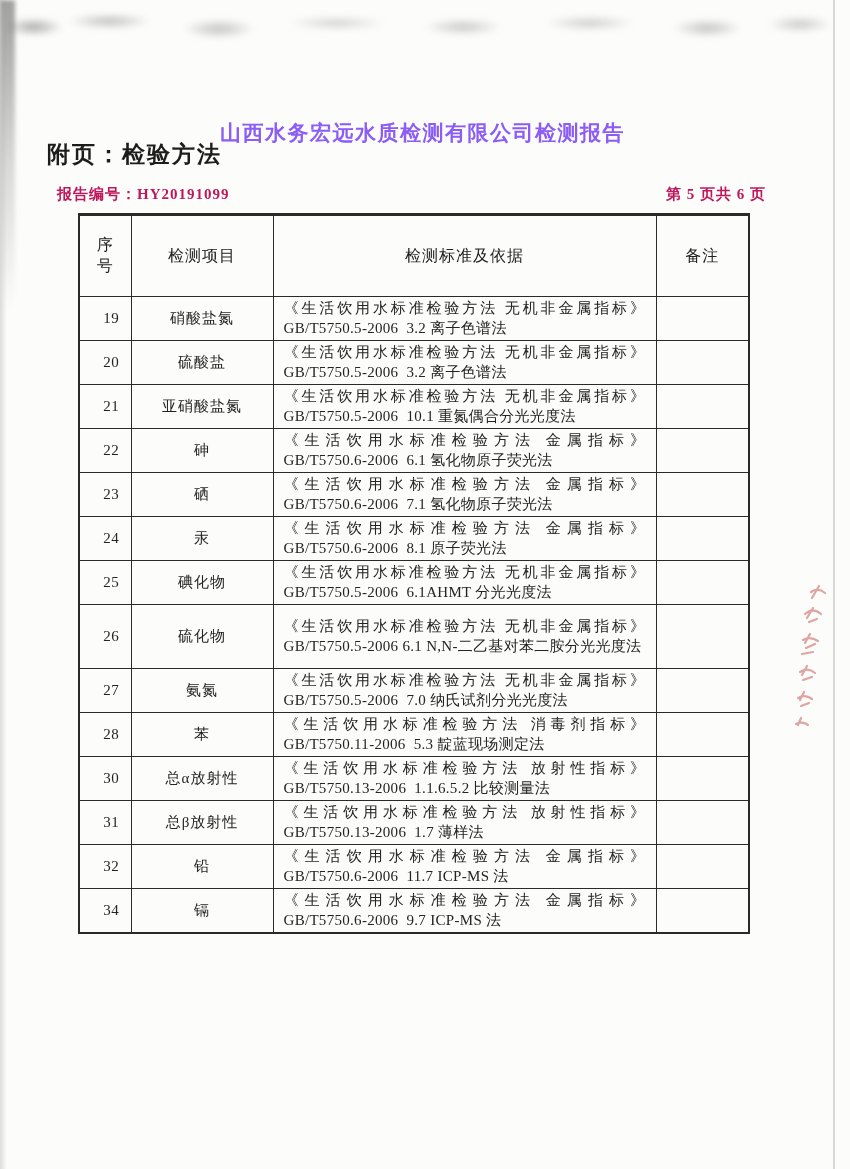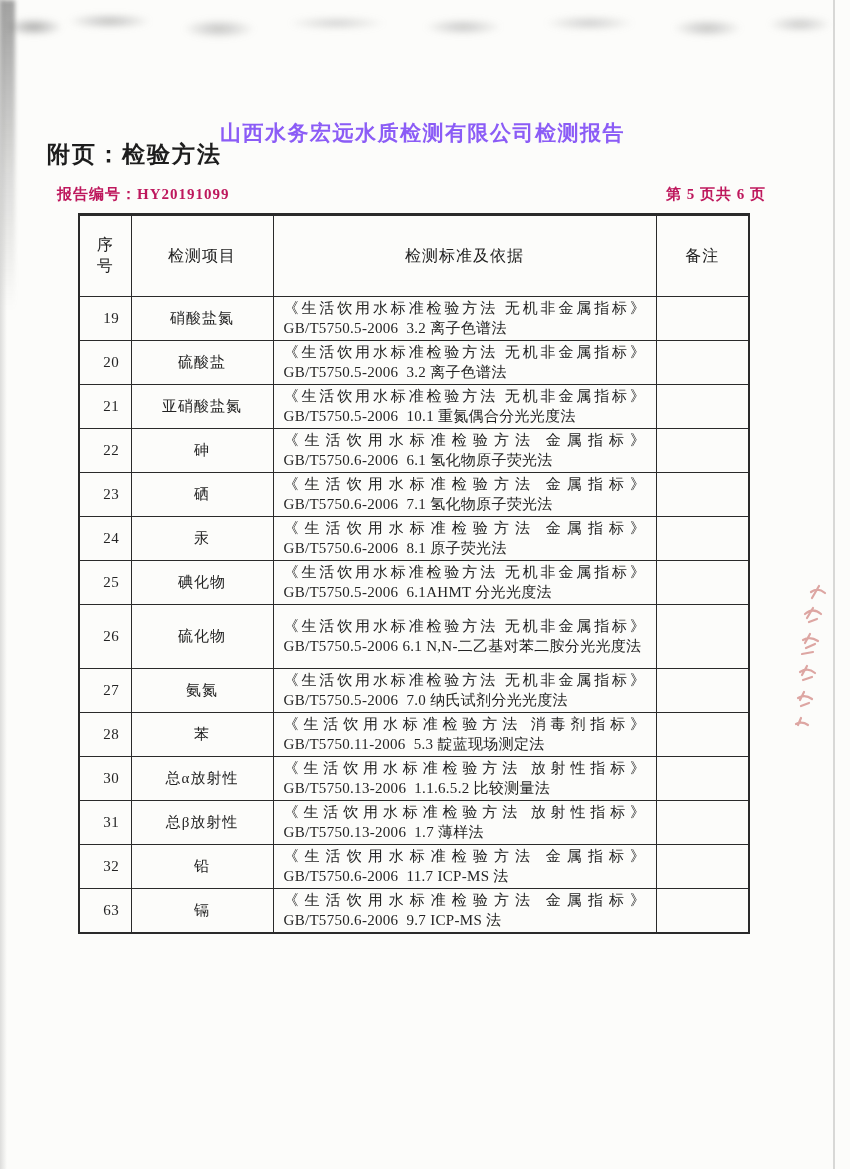--- a/index.html
+++ b/index.html
@@ -235,21 +235,21 @@
           <tr class="t-row">
     <td class="c-no">32</td>
     <td class="c-item">铅</td>
     <td class="c-std">
       <div class="std-title">《生活饮用水标准检验方法 金属指标》</div>
       <div class="std-method">GB/T5750.6-2006  11.7 ICP-MS 法</div>
     </td>
     <td class="c-remark"></td>
   </tr>
           <tr class="t-row">
-    <td class="c-no">63</td>
+    <td class="c-no">34</td>
     <td class="c-item">镉</td>
     <td class="c-std">
       <div class="std-title">《生活饮用水标准检验方法 金属指标》</div>
       <div class="std-method">GB/T5750.6-2006  9.7 ICP-MS 法</div>
     </td>
     <td class="c-remark"></td>
   </tr>
         </tbody>
     </table>
   </div>

